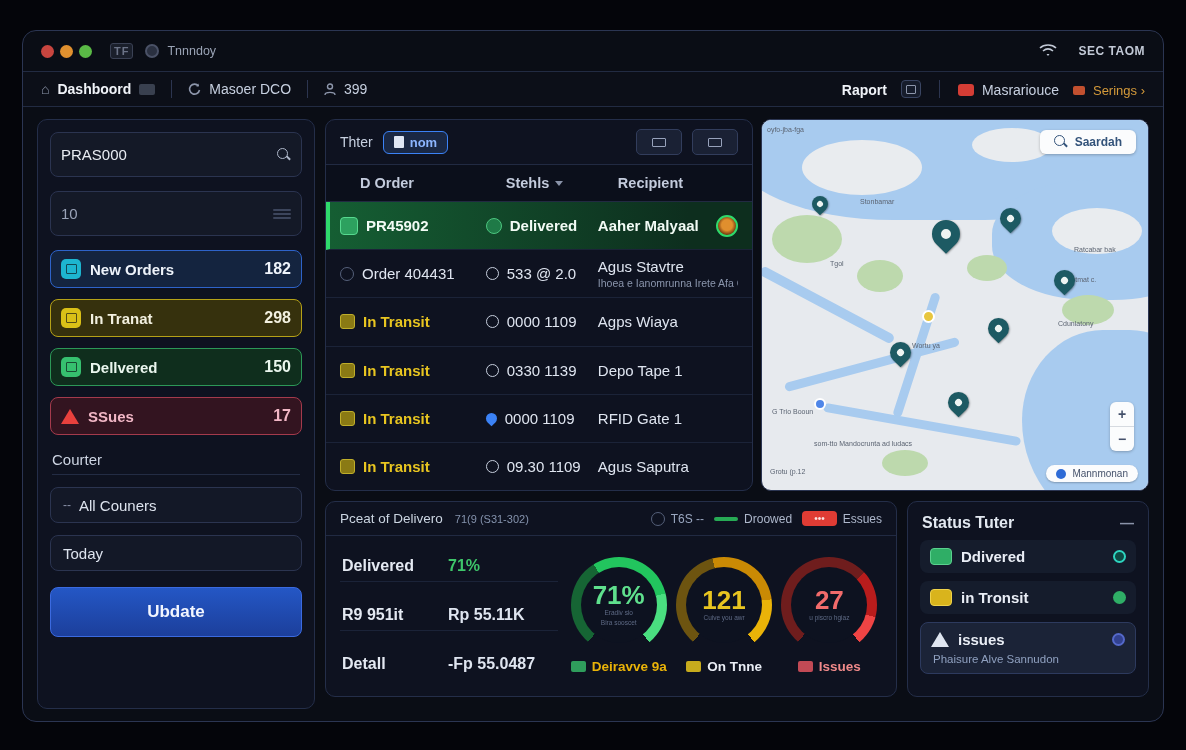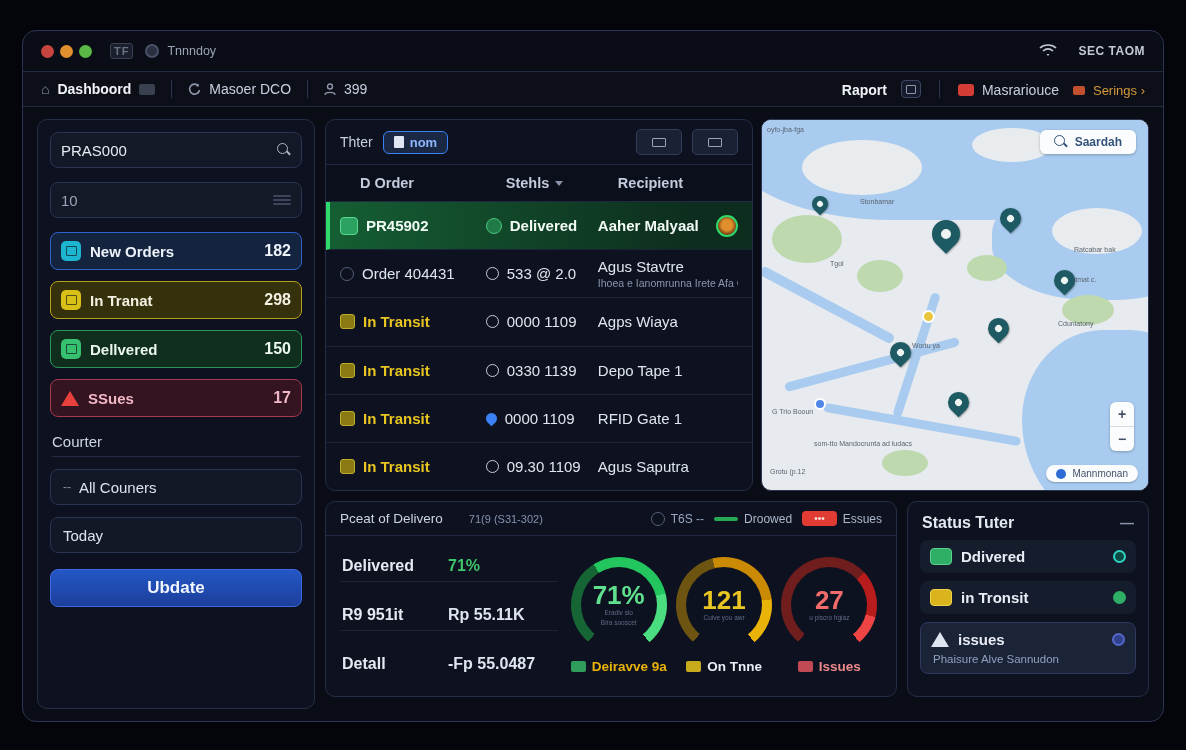--- a/index.html
+++ b/index.html
@@ -33,21 +33,21 @@
   .orangechip { width:12px; height:9px; background:#c2502f; border-radius:2px; }
   .settings-item { color:#d49a3a; font-size:13px; }
   
   .content { display:flex; gap:10px; padding:12px 14px; height:614px; }
   .panel { background:#0e1220; border:1px solid #242e49; border-radius:10px; }
   .sidebar { width:278px; padding:12px; flex-shrink:0; }
   .rightcol { flex:1; display:flex; flex-direction:column; gap:10px; min-width:0; }
   .toprow { display:flex; gap:8px; height:372px; }
   .bottomrow { display:flex; gap:10px; height:196px; }
   
-  .inputbox { display:flex; align-items:center; height:36px; background:#141927; border:1px solid #2b3450;
+  .inputbox { display:flex; align-items:center; height:45px; background:#141927; border:1px solid #2b3450;
               border-radius:8px; padding:0 10px; margin-bottom:14px; color:#e7ebf2; font-size:15px; }
   .inputbox .grow { flex:1; background:transparent; border:0; outline:none; color:#e7ebf2; font-size:15px; font-family:inherit; }
   .dim .grow { color:#9aa3b8; }
   .mag { position:relative; width:14px; height:14px; }
   .mag::before { content:''; position:absolute; left:0; top:0; width:9px; height:9px; border:1.5px solid #aeb7c9; border-radius:50%; }
   .mag::after { content:''; position:absolute; left:9px; top:9px; width:5px; height:1.5px; background:#aeb7c9; transform:rotate(45deg); }
   .lines { display:flex; flex-direction:column; gap:2px; }
   .lines i { display:block; width:18px; height:2px; background:#3c455c; border-radius:1px; }
   .card { display:flex; align-items:center; height:38px; border-radius:8px; padding:0 10px; margin-bottom:11px;
           border:1.5px solid; font-size:15px; font-weight:bold; gap:9px; }
@@ -63,21 +63,21 @@
   .card-red    { background:#331420; border-color:#a43a4c; color:#f2b7c6; }
   .warn-tri { width:0; height:0; border-left:9px solid transparent; border-right:9px solid transparent;
               border-bottom:15px solid #e8413d; flex-shrink:0; }
   .side-label { display:flex; align-items:flex-end; color:#cdd4e2; font-size:15px; margin:16px 2px 12px;
                 border-bottom:1px solid #232c44; padding-bottom:6px; }
   .caret { width:0; height:0; border-left:5px solid transparent; border-right:5px solid transparent;
            border-top:6px solid #6d7archive; border-top-color:#6d7a96; margin-left:auto; }
   .select { display:flex; align-items:center; height:36px; background:#131827; border:1px solid #2b3450;
             border-radius:8px; padding:0 12px; margin-bottom:12px; color:#dde3ee; font-size:15px; gap:8px; }
   .select .pre { color:#8a93a9; font-size:12px; }
-  .update-btn { margin-top:16px; height:38px; width:100%; background:linear-gradient(180deg,#2457c5,#1c3f9b);
+  .update-btn { margin-top:16px; height:50px; width:100%; background:linear-gradient(180deg,#2457c5,#1c3f9b);
                 border:1px solid #3b6ae0; border-radius:8px; color:#f2f6ff; font-size:17px; font-weight:bold;
                 display:flex; align-items:center; justify-content:center; cursor:pointer; font-family:inherit; }
   
   .orders { flex:1; min-width:0; display:flex; flex-direction:column; overflow:hidden; }
   .filterbar { height:44px; display:flex; align-items:center; padding:0 14px; gap:10px; }
   .filter-label { color:#c7d0e0; font-size:14px; }
   .filter-btn { display:flex; align-items:center; gap:6px; background:#1a2844; border:1px solid #3b82f6;
                 border-radius:6px; padding:3px 10px; color:#8db6ff; font-size:13px; font-weight:bold; cursor:pointer; font-family:inherit; }
   .filter-btn .doc { width:10px; height:12px; background:#dfe7f5; border-radius:1px; }
   .iconbtn { margin-left:0; width:46px; height:26px; background:#1a2134; border:1px solid #323d5c; border-radius:5px;
@@ -125,21 +125,21 @@
   .map-search .mag::before { border-color:#33537a; } .map-search .mag::after { background:#33537a; }
   .zoomctl { position:absolute; right:14px; top:282px; width:24px; background:#fbfcfd; border-radius:6px;
              box-shadow:0 1px 3px rgba(0,0,0,0.25); display:flex; flex-direction:column; align-items:center; }
   .zoomctl div { width:100%; text-align:center; color:#44506a; font-size:14px; font-weight:bold; padding:4px 0; cursor:pointer; }
   .zoomctl .zin { border-bottom:1px solid #d6dae0; }
   .map-attr { position:absolute; right:10px; bottom:8px; background:#fbfcfd; border-radius:10px; padding:3px 10px;
               display:flex; align-items:center; gap:6px; color:#45526b; font-size:10px; box-shadow:0 1px 2px rgba(0,0,0,0.25); }
   .map-attr .dot { width:10px; height:10px; background:#2e6bd6; border-radius:50%; }
   
   .stats { flex:1; min-width:0; display:flex; flex-direction:column; overflow:hidden; }
-  .proofbar { height:34px; display:flex; align-items:center; padding:0 14px; gap:26px;
+  .proofbar { height:34px; display:flex; align-items:center; padding:0 14px; gap:12px;
               border-bottom:1px solid #212a42; }
   .proof-label { color:#cbd5e1; font-size:13.5px; }
   .proof-val { color:#8593ad; font-size:11px; }
   .proof-right { margin-left:auto; display:flex; align-items:center; gap:10px; }
   .proof-tag { display:flex; align-items:center; gap:6px; color:#9aa7c0; font-size:12px; }
   .pill { border-radius:4px; padding:2px 12px; font-size:10px; color:rgba(255,255,255,0.85); }
   .pill-g { background:#27aa55; } .pill-r { background:#e03c34; }
   .pill-lbl { color:#aeb8cc; font-size:12px; margin-left:-4px; }
   .statsbody { flex:1; display:flex; align-items:stretch; padding:6px 14px 8px; gap:8px; }
   .statcol { width:218px; display:flex; flex-direction:column; justify-content:space-around; }

